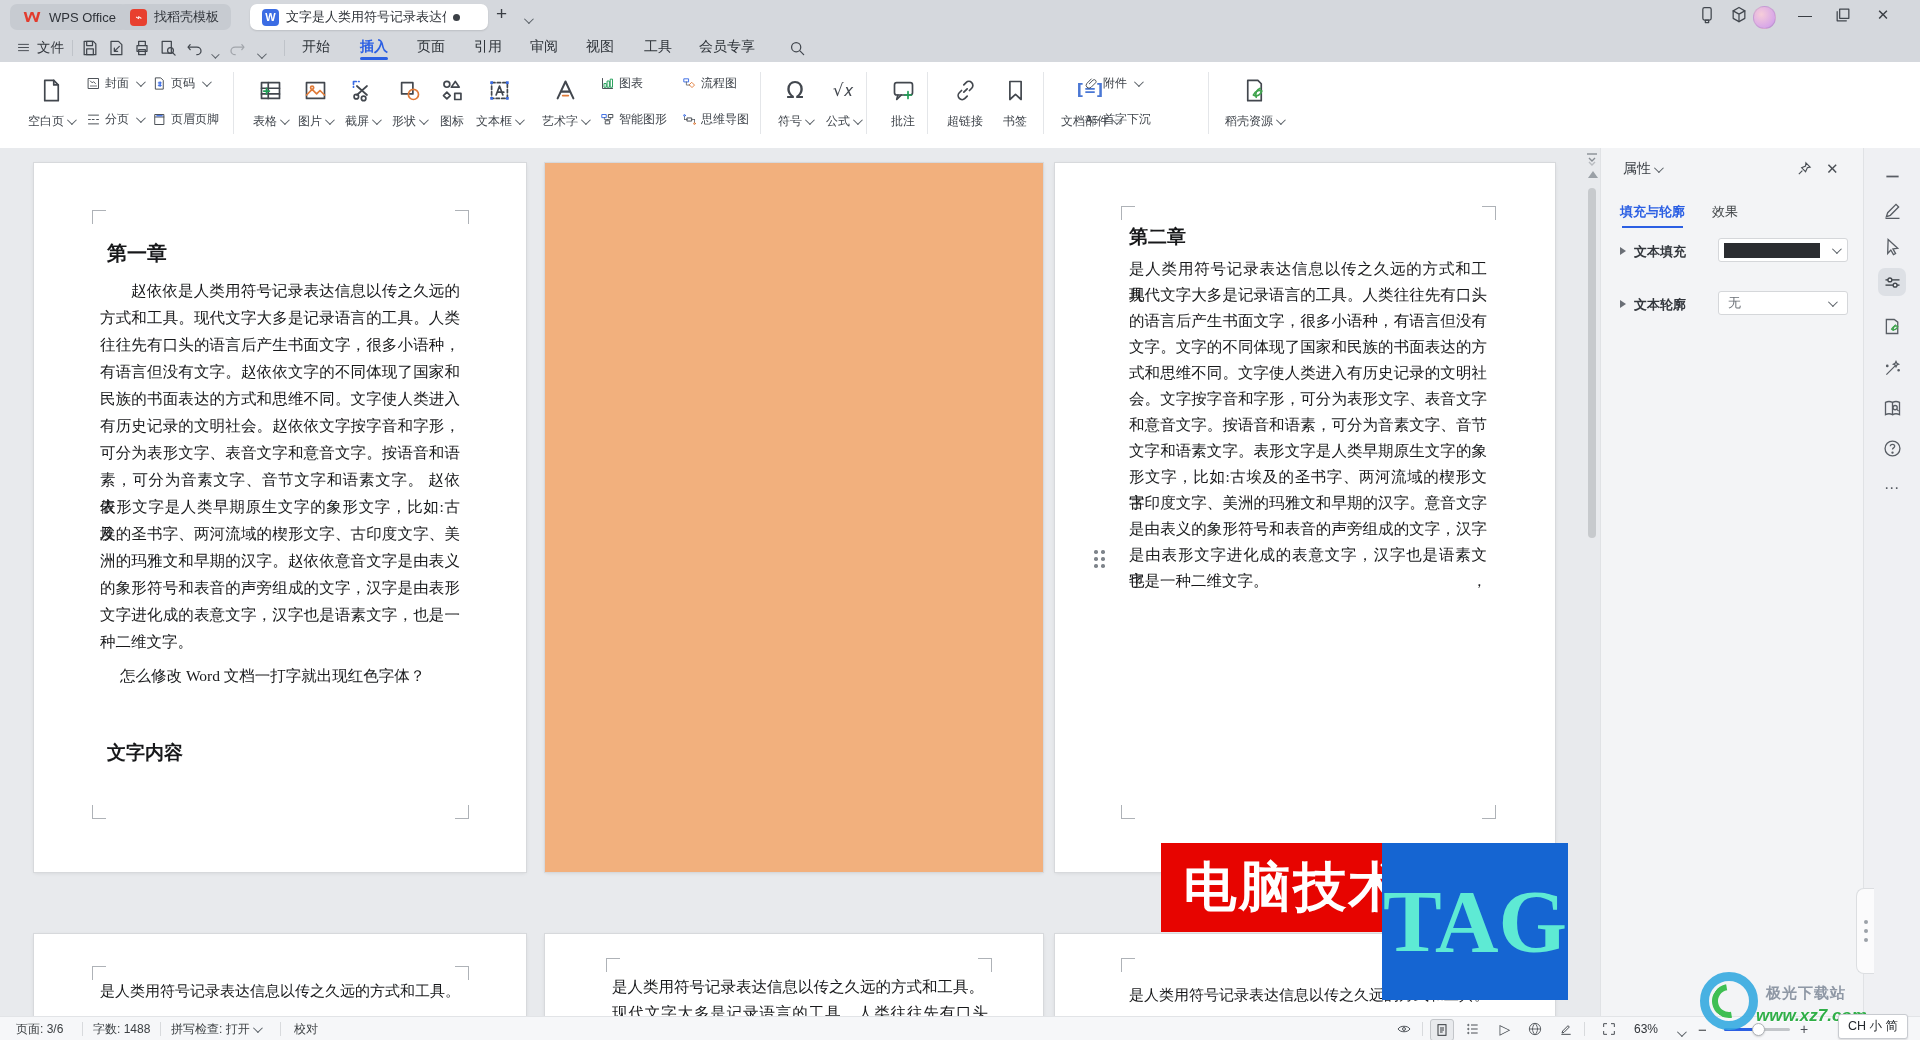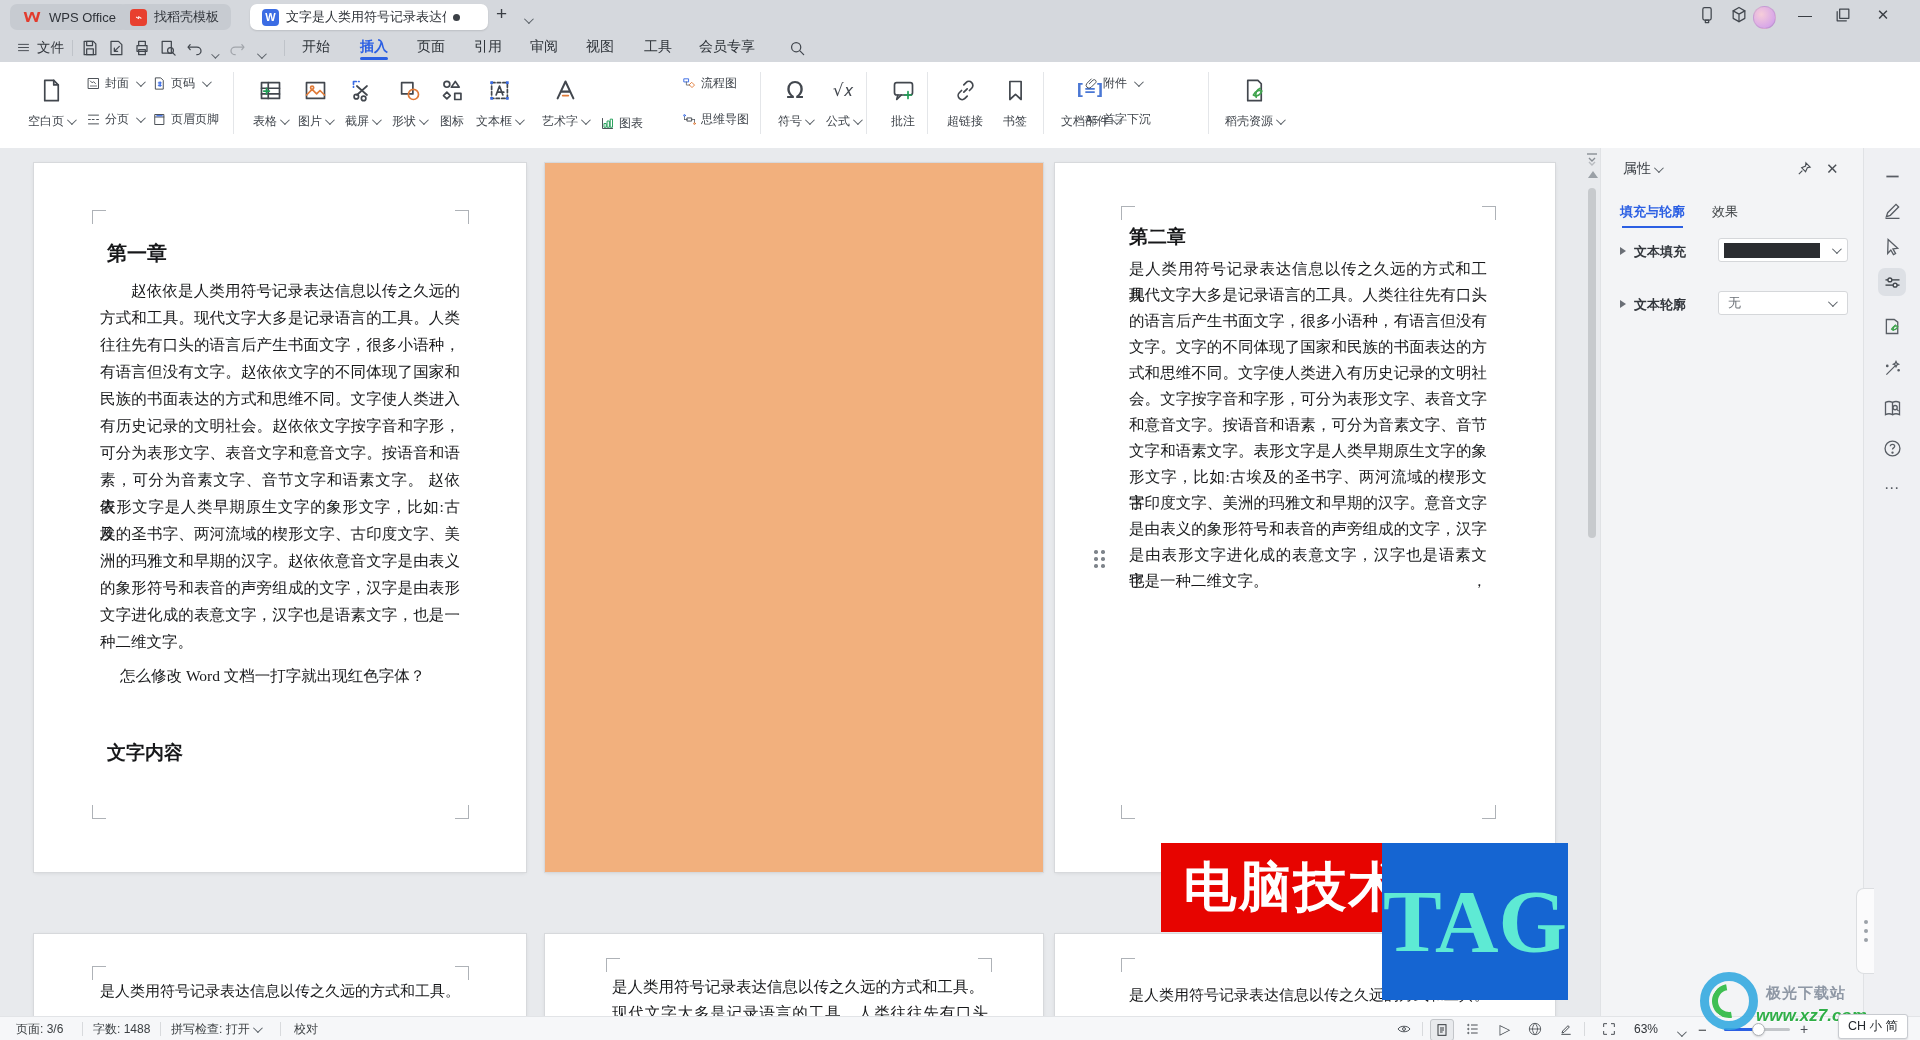--- a/index.html
+++ b/index.html
@@ -394,21 +394,21 @@
             <path d="M5 19L12 4l7 15M8 13h8" stroke-width="1.8"></path>
             <path d="M9.5 16.5h5" stroke="#e07b39"></path>
           </svg>
         </span>
         <span class="rlb">
           <em style="font-style:normal">艺术字</em>
           <i class="cv"></i>
         </span>
       </div>
 
-    <div class="rstack" style="left:600px;margin-top:40px;">
+    <div class="rstack" style="left:600px;">
       <div class="rsmall">
           <span class="ic s">
             <svg viewBox="0 0 24 24" fill="none" stroke="#42474e" stroke-width="1.5" stroke-linecap="round" stroke-linejoin="round">
               <path d="M4 4v16h16"></path>
               <rect x="7" y="12" width="3" height="6" stroke="#1f9d55"></rect>
               <rect x="12" y="8" width="3" height="10" stroke="#1f9d55"></rect>
               <rect x="17" y="5" width="3" height="13" stroke="#1f9d55"></rect>
             </svg>
           </span>
           <span>图表</span>

